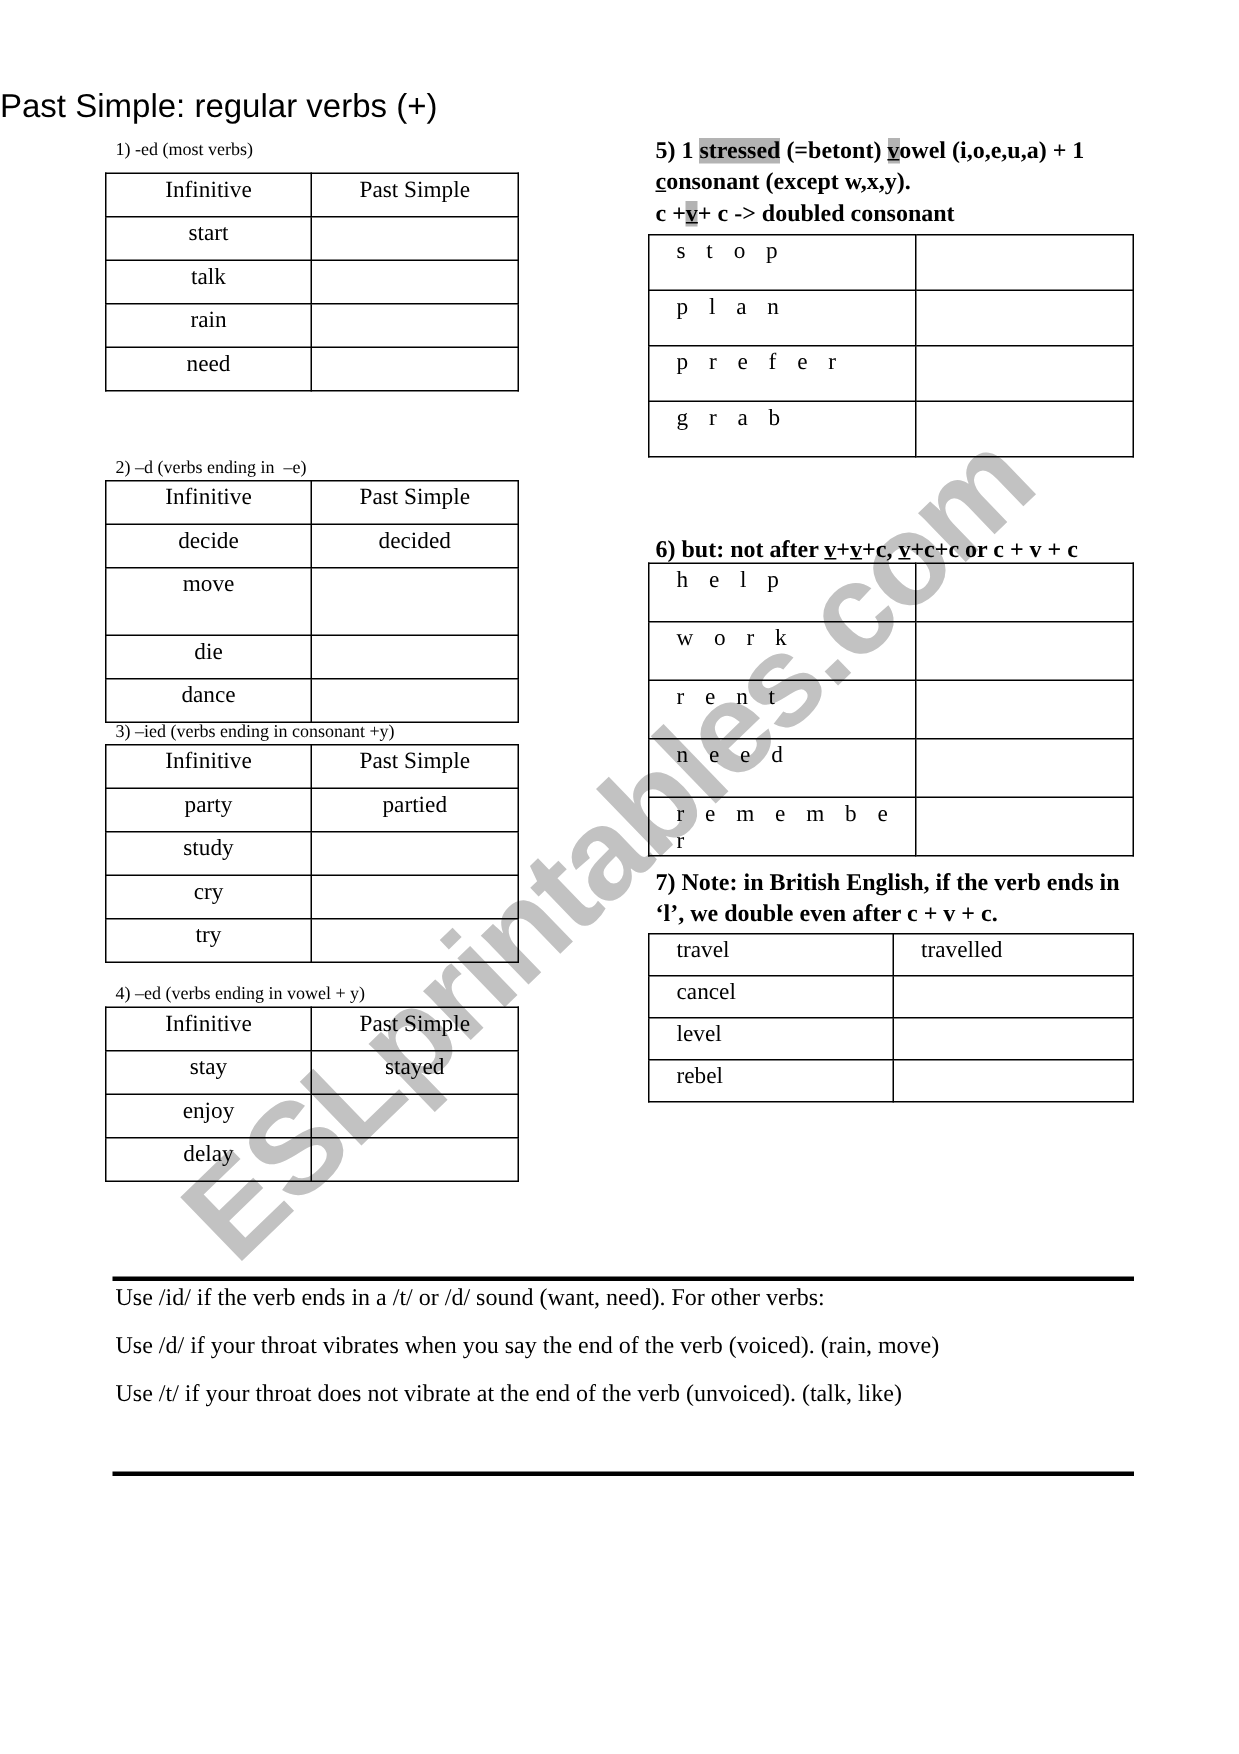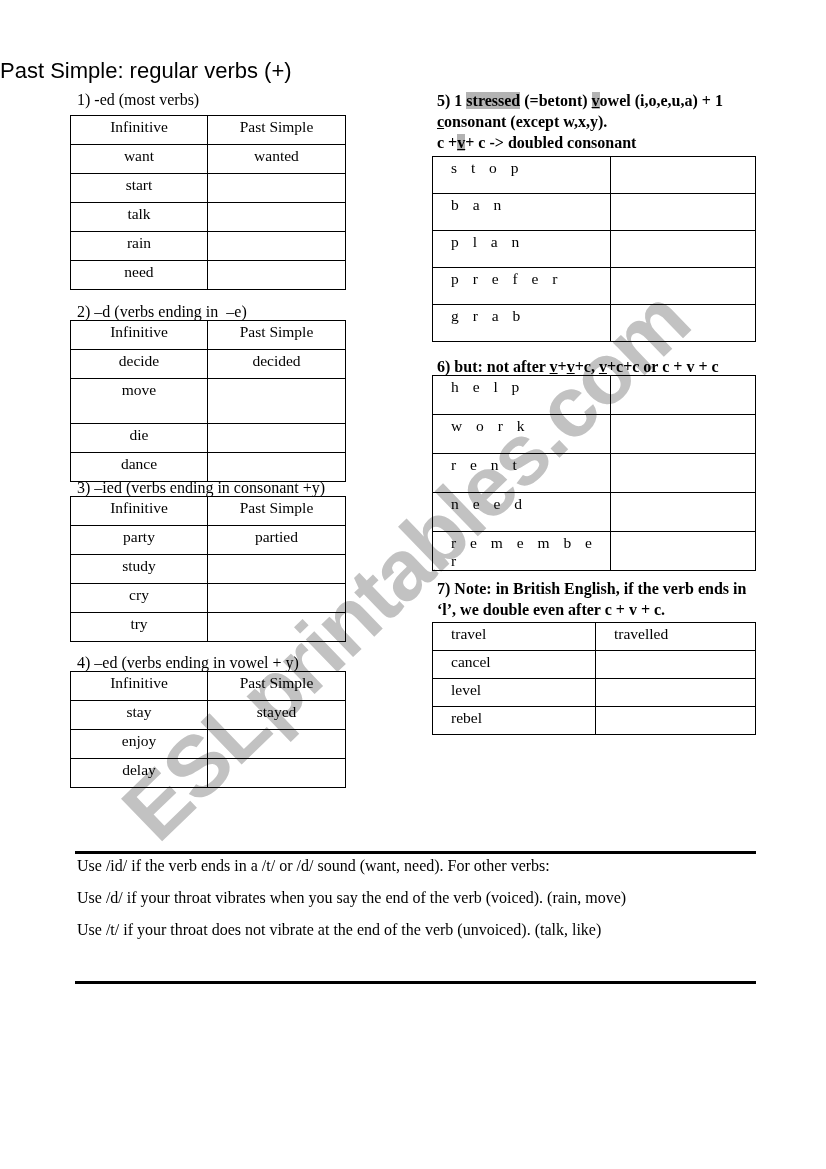--- a/index.html
+++ b/index.html
@@ -14,21 +14,21 @@
     line-height:114px; text-align:center; z-index:0;
     font-family:"Liberation Sans", sans-serif; font-weight:bold;
     font-size:86px; color:#c2c2c2; letter-spacing:-2px;
     transform:rotate(-44deg); white-space:nowrap; user-select:none;
   }
   .doc-title {
     position:absolute; top:57px; left:0; width:100%; 
     font-family:"Liberation Sans", sans-serif; font-size:22px; line-height:28px;
   }
   .sec-heading {
-    position:absolute; font-size:16px; line-height:19px; white-space:pre-wrap;
+    position:absolute; font-size:12px; line-height:19px; white-space:pre-wrap;
   }
   .rich { position:absolute; font-size:16px; line-height:21px; white-space:pre-wrap;font-weight:bold; }
   .hl { background:#b3b3b3; }
   .ul { text-decoration:underline; }
   table.wtab {
     position:absolute; border-collapse:collapse; table-layout:fixed;
     background:transparent; font-size:15.5px;
   }
   table.wtab td, table.wtab th {
     border:1.5px solid #000; font-weight:normal; vertical-align:top;
@@ -57,24 +57,20 @@
       <colgroup>
           <col style="width:137px">
           <col style="width:138px">
         </colgroup>
       <tbody>
           <tr style="height:29px">
         <th>Infinitive</th>
         <th>Past Simple</th>
       </tr>
       <tr style="height:29px">
-            <td>want</td>
-            <td>wanted</td>
-          </tr>
-      <tr style="height:29px">
             <td>start</td>
             <td></td>
           </tr>
       <tr style="height:29px">
             <td>talk</td>
             <td></td>
           </tr>
       <tr style="height:29px">
             <td>rain</td>
             <td></td>
@@ -174,24 +170,20 @@
 
     <div class="rich" style="left:437px;top:90px;width:322px"><span>5) 1 </span><span class="hl">stressed</span><span> (=betont) </span><span class="hl ul">v</span><span>owel (i,o,e,u,a) + 1</span><br><span class="ul">c</span><span>onsonant (except w,x,y).</span><br><span>c +</span><span class="hl ul">v</span><span>+ c -&gt; doubled consonant</span></div>
     <table class="wtab lefty spread" style="left:432px;top:156px;width:323px">
       <colgroup>
           <col style="width:178px">
           <col style="width:145px">
         </colgroup>
       <tbody>
           <tr style="height:37px">
             <td>s t o p</td>
-            <td></td>
-          </tr>
-      <tr style="height:37px">
-            <td>b a n</td>
             <td></td>
           </tr>
       <tr style="height:37px">
             <td>p l a n</td>
             <td></td>
           </tr>
       <tr style="height:37px">
             <td>p r e f e r</td>
             <td></td>
           </tr>

